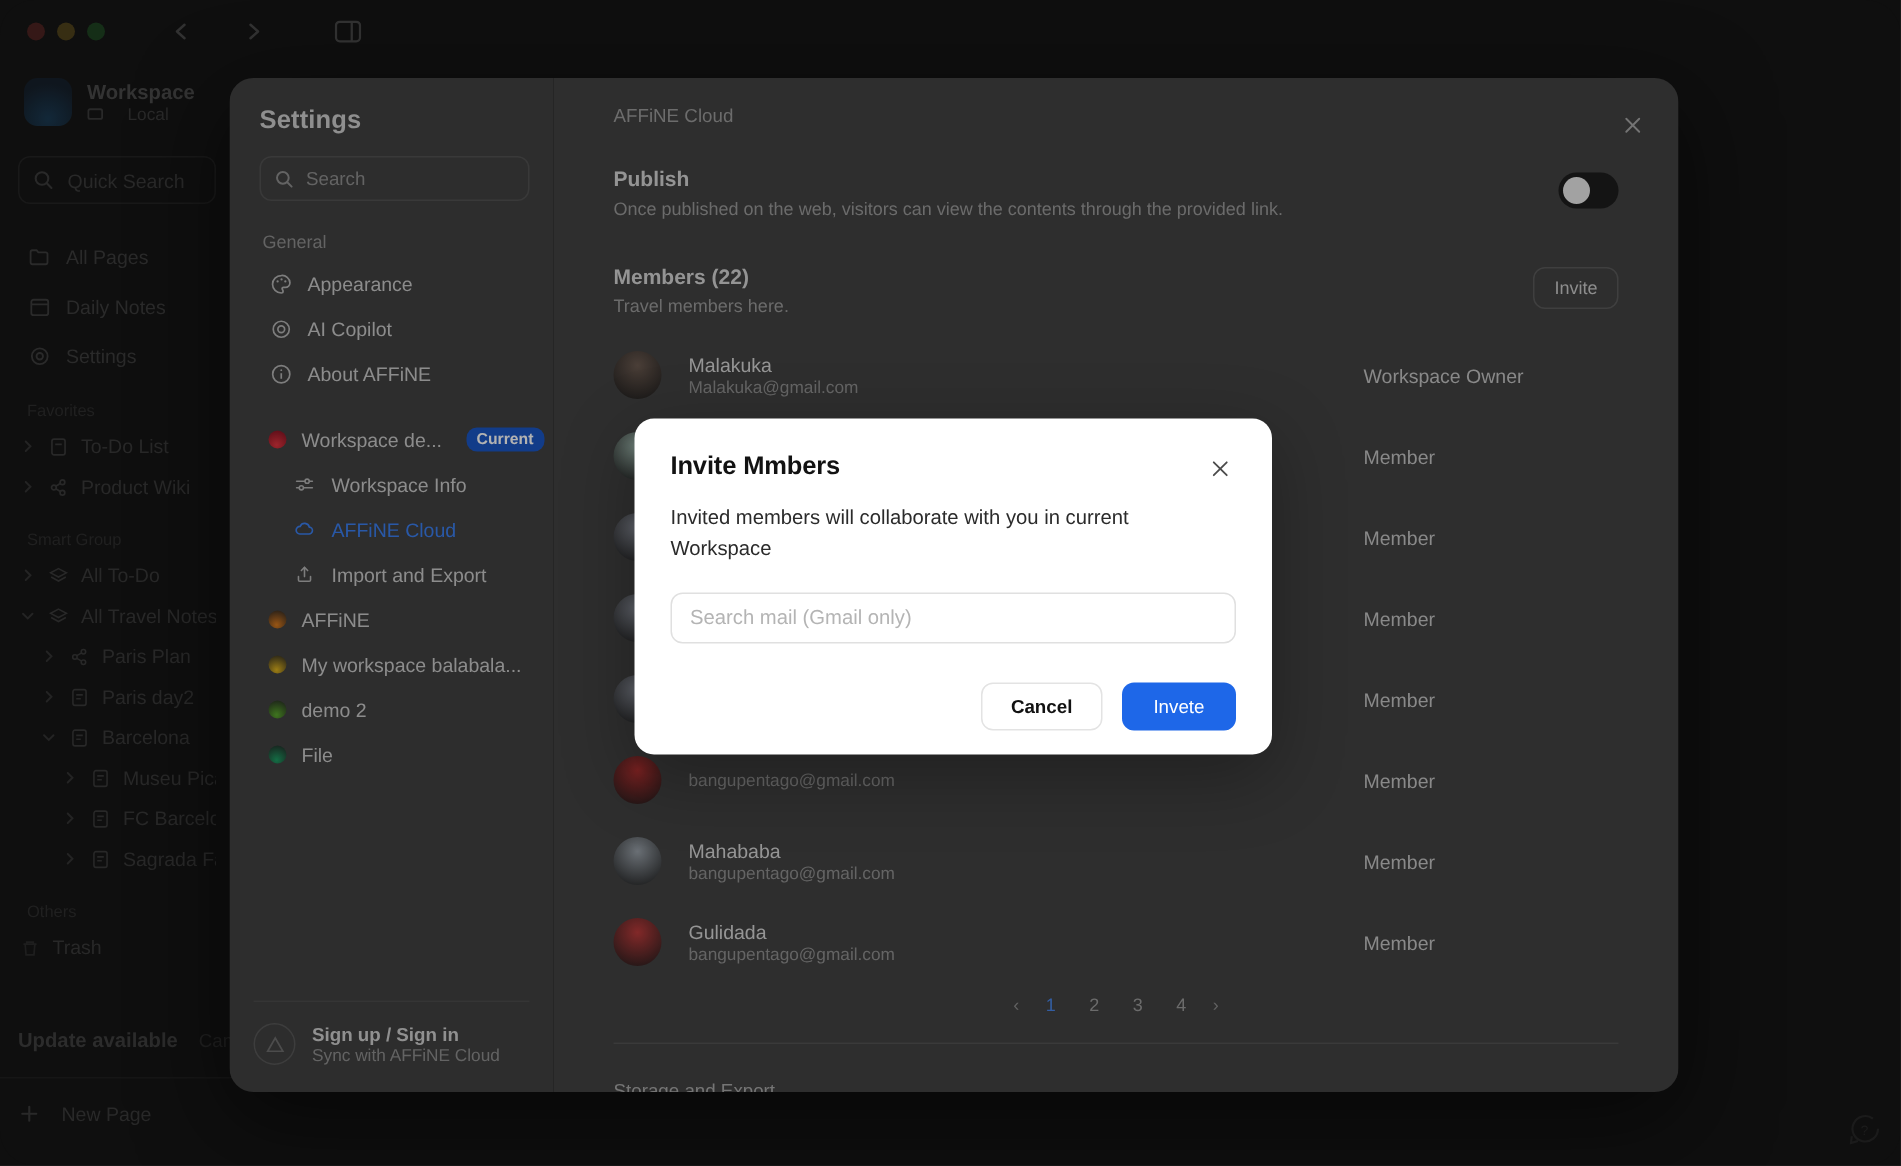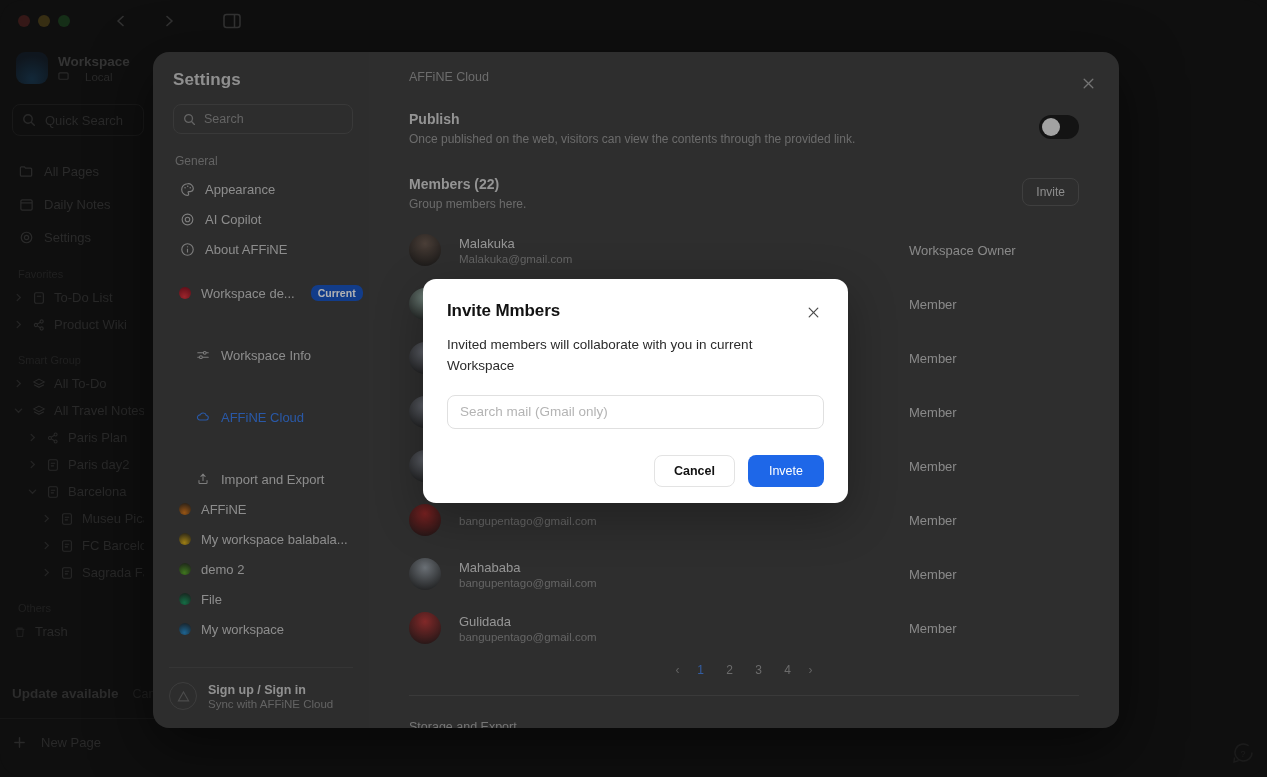--- a/index.html
+++ b/index.html
@@ -99,21 +99,21 @@
   }
   .s-group-label { font-size: 12px; color: #8e8e8e; margin: 20px 0 6px 2px; }
   .s-item {
     display: flex; align-items: center; gap: 10px;
     height: 30px; border-radius: 7px; padding: 0 6px; margin-bottom: 0px;
     font-size: 13px; color: #c9c9c9; white-space: nowrap;
   }
   .s-item .s-ico { width: 16px; flex: 0 0 16px; display: flex; align-items: center; justify-content: center; color: #b4b4b4; }
   .s-item.active { color: #3b7ff0; }
   .s-item.active .s-ico { color: #3b7ff0; }
-  .s-sub { padding-left: 22px; margin-top: 32px; }
+  .s-sub { padding-left: 22px; }
   .dot { width: 12px; height: 12px; border-radius: 50%; flex: 0 0 12px; }
   .badge-current {
     background: #1b56c4; color: #fff; font-size: 10.5px; font-weight: 700;
     padding: 2px 7px; border-radius: 7px; margin-left: 6px;
   }
   .signin-row {
     position: absolute; left: 16px; bottom: 18px; right: 16px;
     display: flex; align-items: center; gap: 11px;
     border-top: 1px solid #4d4d4d; padding-top: 14px;
   }
@@ -564,24 +564,20 @@
             <span>My workspace balabala...</span>
           </div>
           <div class="s-item">
             <span class="dot" style="background: radial-gradient(circle at 45% 80%, rgb(90, 168, 44), rgba(0, 0, 0, 0.45));"></span>
             <span>demo 2</span>
           </div>
           <div class="s-item">
             <span class="dot" style="background: radial-gradient(circle at 45% 80%, rgb(30, 156, 99), rgba(0, 0, 0, 0.45));"></span>
             <span>File</span>
           </div>
-          <div class="s-item">
-            <span class="dot" style="background: radial-gradient(circle at 45% 80%, rgb(42, 143, 208), rgba(0, 0, 0, 0.45));"></span>
-            <span>My workspace</span>
-          </div>
         </div>
 
       <div class="signin-row">
         <div class="signin-av">
           <svg width="15" height="15" viewBox="0 0 16 16" fill="none" stroke="#6d6d6d" stroke-width="1.2">
               <path d="M8 3.2 13.4 12.6H2.6z"></path>
             </svg>
         </div>
         <div>
           <div class="signin-t">Sign up / Sign in</div>
@@ -606,21 +602,21 @@
           <div class="pub-desc">Once published on the web, visitors can view the contents through the provided link.</div>
         </div>
         <div class="toggle">
             <div class="knob"></div>
           </div>
       </div>
 
       <div class="mem-block">
         <div>
           <div class="mem-title">Members (22)</div>
-          <div class="mem-desc">Group members here.</div>
+          <div class="mem-desc">Travel members here.</div>
         </div>
         <button class="invite-btn">Invite</button>
       </div>
 
       <div class="mem-list" id="mem-list">
           <div class="mem-row">
             <div class="mem-av" style="background: radial-gradient(circle at 50% 30%, rgb(107, 90, 80), rgba(0, 0, 0, 0.55));"></div>
             <div class="mem-info">
               <div class="mem-name">Malakuka</div>
               <div class="mem-mail">Malakuka@gmail.com</div>

